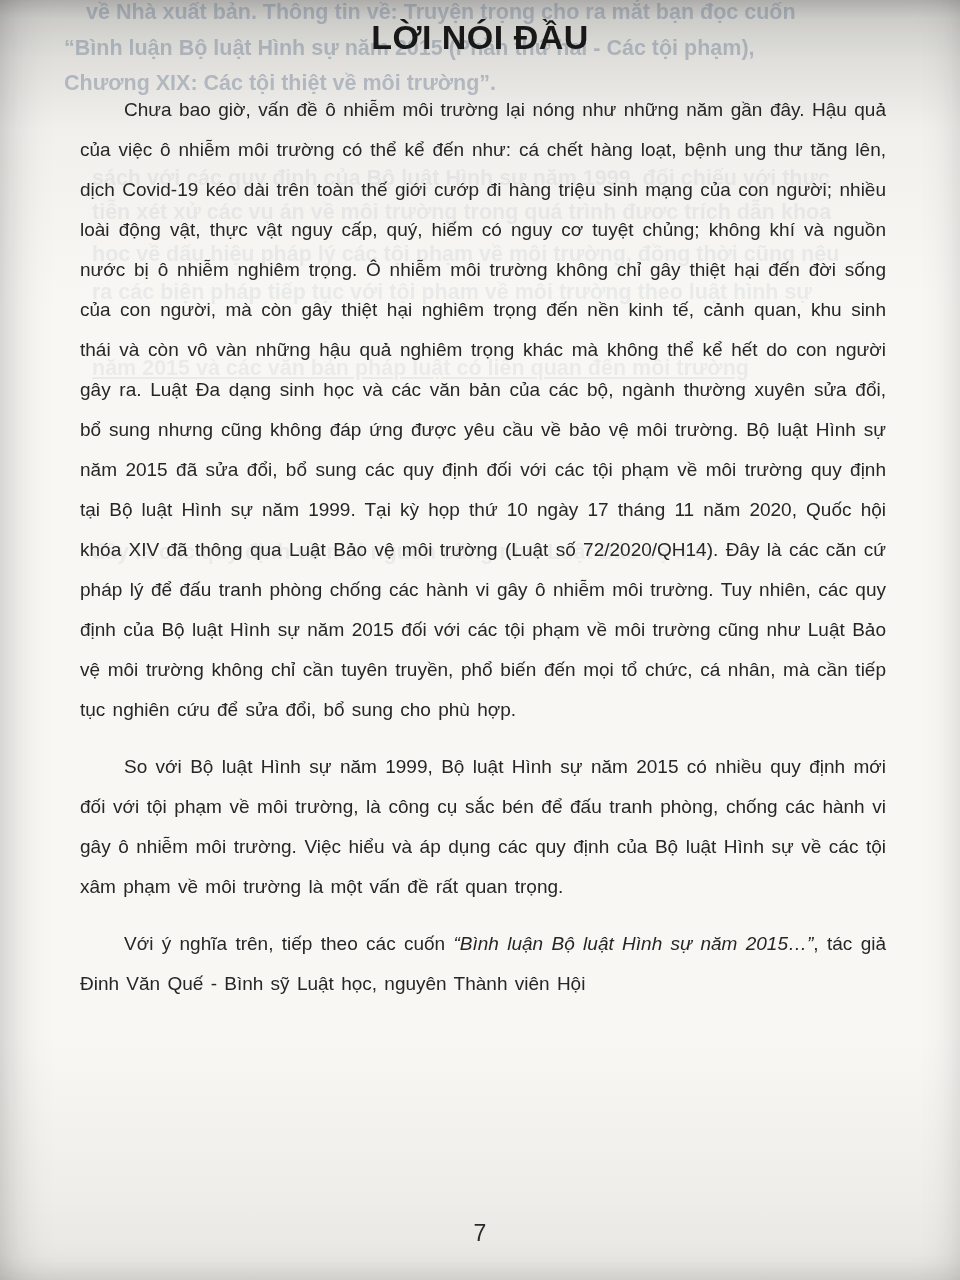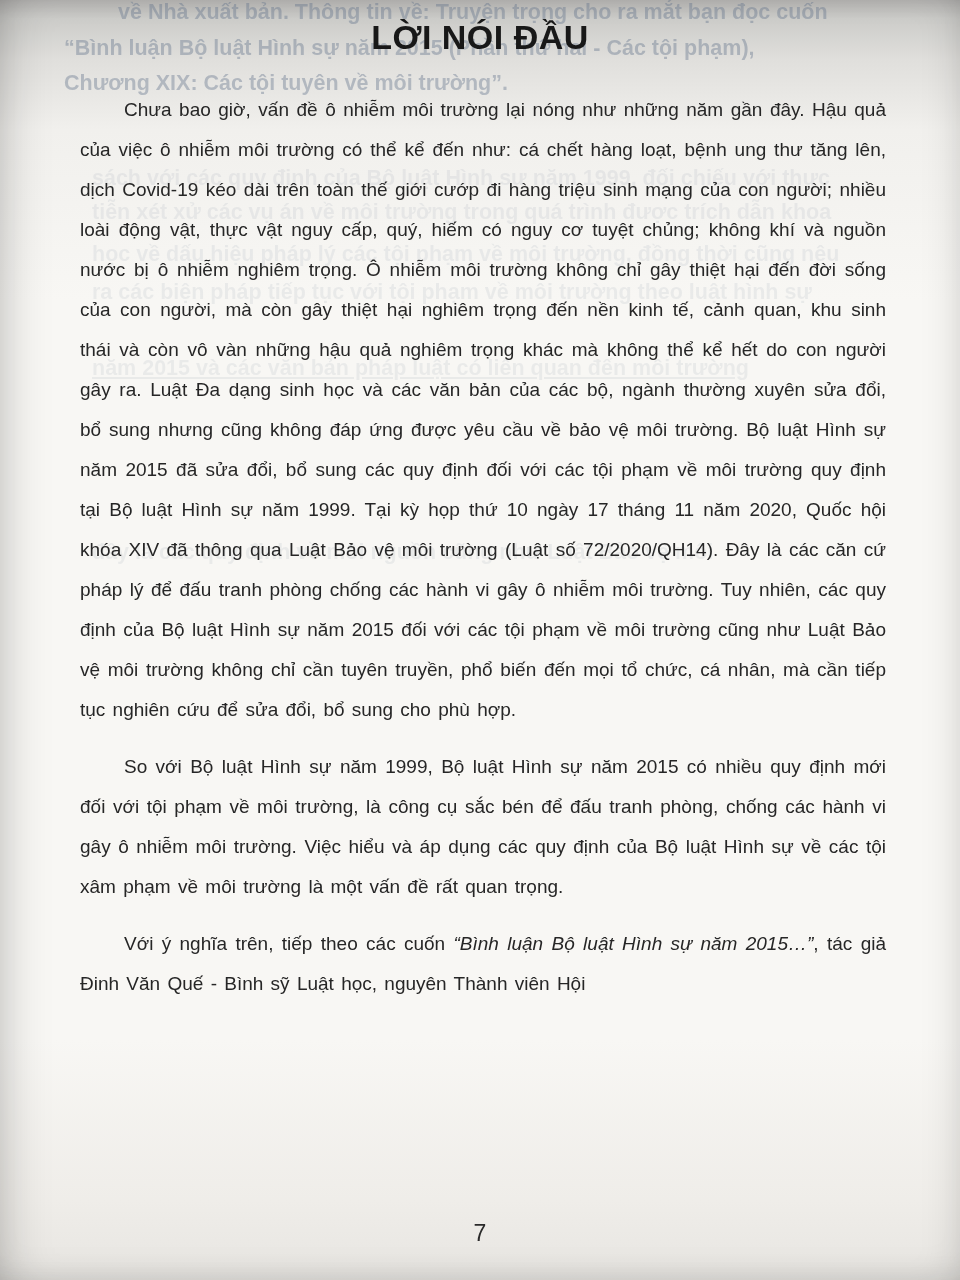--- a/index.html
+++ b/index.html
@@ -73,23 +73,23 @@
     text-align: center;
     font-size: 23px;
     color: #2a2a2a;
   }
 </style>
 </head>
 <body>
 
 <div class="photo">
 
-  <div class="bleed-line bleed-top" style="top:0px; left:86px;margin-left:32px;">về Nhà xuất bản. Thông tin về: Truyện trọng cho ra mắt bạn đọc cuốn</div>
+  <div class="bleed-line bleed-top" style="top:0px; left:86px;">về Nhà xuất bản. Thông tin về: Truyện trọng cho ra mắt bạn đọc cuốn</div>
   <div class="bleed-line bleed-top" style="top:36px; left:64px;">“Bình luận Bộ luật Hình sự năm 2015 (Phần thứ hai - Các tội phạm),</div>
-  <div class="bleed-line bleed-top" style="top:71px; left:64px;">Chương XIX: Các tội tuyên về môi trường”.</div>
+  <div class="bleed-line bleed-top" style="top:71px; left:64px;">Chương XIX: Các tội thiệt về môi trường”.</div>
 
   <div class="bleed-line bleed-body" style="top:166px; left:92px;">sách với các quy định của Bộ luật Hình sự năm 1999, đối chiếu với thực</div>
   <div class="bleed-line bleed-body" style="top:192px; left:92px;margin-top:8px;">tiễn xét xử các vụ án về môi trường trong quá trình được trích dẫn khoa</div>
   <div class="bleed-line bleed-body" style="top:280px; left:92px;">ra các biện pháp tiếp tục với tội phạm về môi trường theo luật hình sự</div>
   <div class="bleed-line bleed-body" style="top:242px; left:92px;">học về dấu hiệu pháp lý các tội phạm về môi trường, đồng thời cũng nêu</div>
   <div class="bleed-line bleed-body" style="top:356px; left:92px;text-decoration:underline;">năm 2015 và các văn bản pháp luật có liên quan đến môi trường</div>
   <div class="bleed-line bleed-body" style="top:540px; left:92px;">đây là các quy định về môi nguồn cũng như Luật Bảo vệ môi</div>
 
   <h1 class="title">LỜI NÓI ĐẦU</h1>
 

